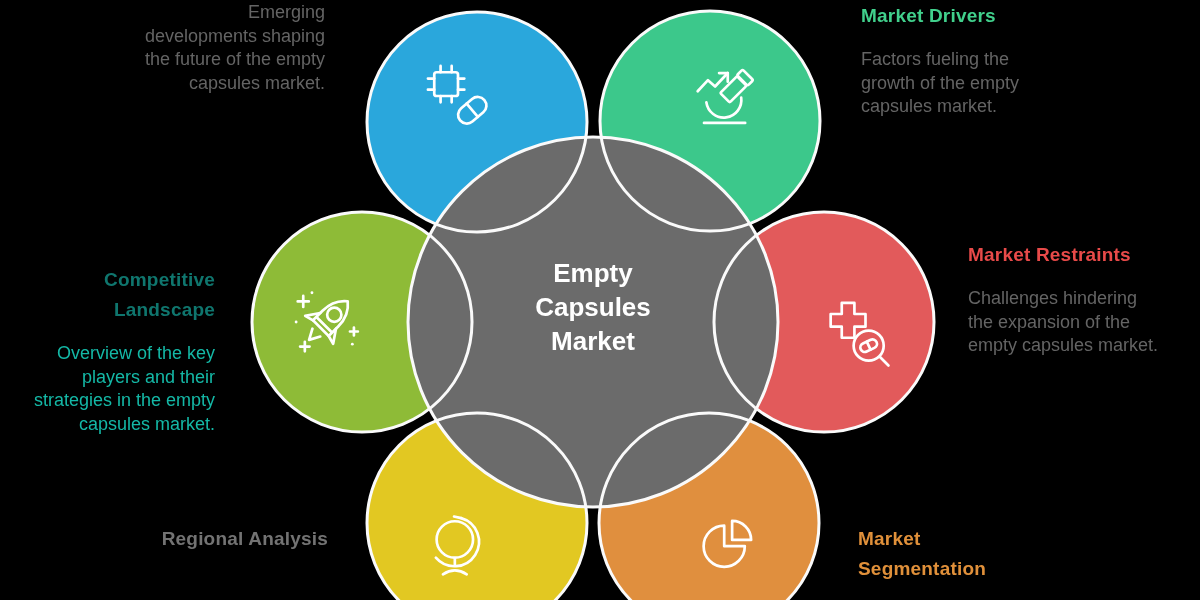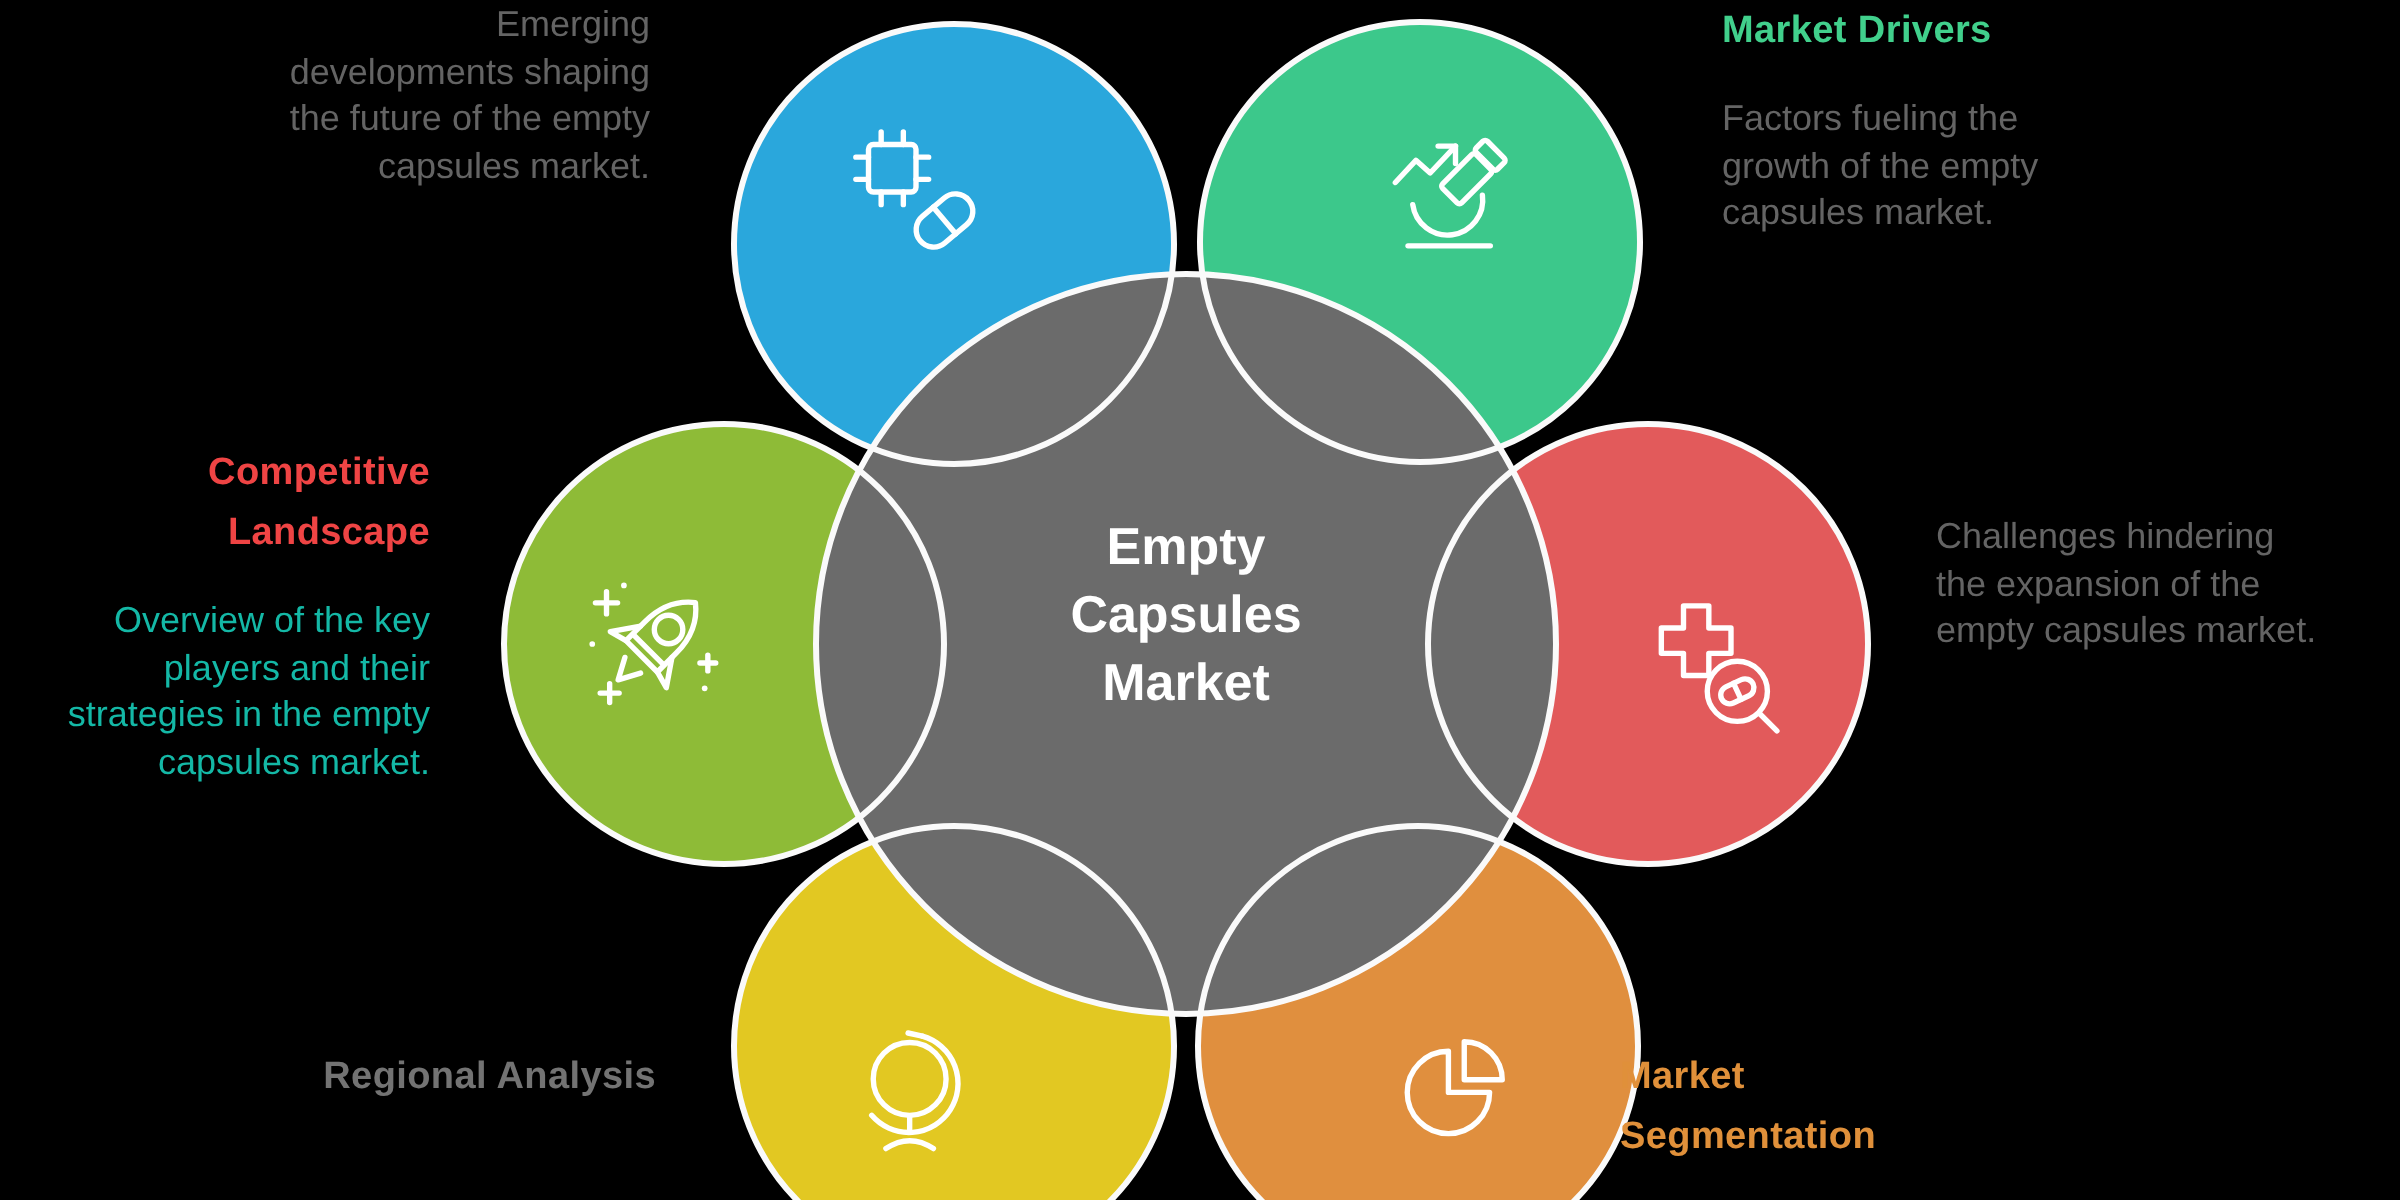--- a/index.html
+++ b/index.html
@@ -23,21 +23,21 @@
     margin:17px 0 0 0;font-size:18px;font-weight:normal;line-height:23.5px;
   }
   .txt p.no-title{margin-top:0;}
   .align-r{text-align:right;}
   .align-l{text-align:left;}
   .blk-tl{top:1px;right:875px;width:190px;}
   .blk-tr{top:1px;left:861px;width:190px;}
   .blk-left{top:222px;right:985px;width:190px;}
   .blk-right{top:240px;left:968px;width:195px;}
   .blk-bl{top:524px;right:872px;width:190px;}
-  .blk-br{top:524px;left:810px;width:190px;}
+  .blk-br{top:524px;left:858px;width:190px;}
 </style>
 </head>
 <body>
 
 <div class="stage">
 
   <svg class="circles-svg" width="1200" height="600" viewBox="0 0 1200 600">
 
     <circle cx="477" cy="122" r="110" fill="#2aa7dc"></circle>
     <circle cx="710" cy="121" r="110" fill="#3cc88b"></circle>
@@ -136,25 +136,26 @@
   <div class="txt blk-tl align-r">
     <p class="no-title" style="color: rgb(100, 100, 100);">Emerging developments shaping the future of the empty capsules market.</p>
   </div>
 
   <div class="txt blk-tr align-l">
     <h2 style="color: rgb(65, 208, 140);">Market Drivers</h2>
     <p style="color: rgb(100, 100, 100);">Factors fueling the growth of the empty capsules market.</p>
   </div>
 
   <div class="txt blk-left align-r">
-    <h2 style="color: #ef4444;">Competitive Landscape</h2>
+    <h2 style="color: #0f766e; margin-top: 43px;">Competitive Landscape</h2>
     <p style="color: #14b8a6;">Overview of the key players and their strategies in the empty capsules market.</p>
   </div>
 
   <div class="txt blk-right align-l">
+    <h2 style="color: rgb(232, 74, 73);">Market Restraints</h2>
     <p style="color: rgb(100, 100, 100);">Challenges hindering the expansion of the empty capsules market.</p>
   </div>
 
   <div class="txt blk-bl align-r">
     <h2 style="color: #737373;">Regional Analysis</h2>
   </div>
 
   <div class="txt blk-br align-l">
     <h2 style="color: rgb(224, 144, 58);">Market Segmentation</h2>
   </div>

